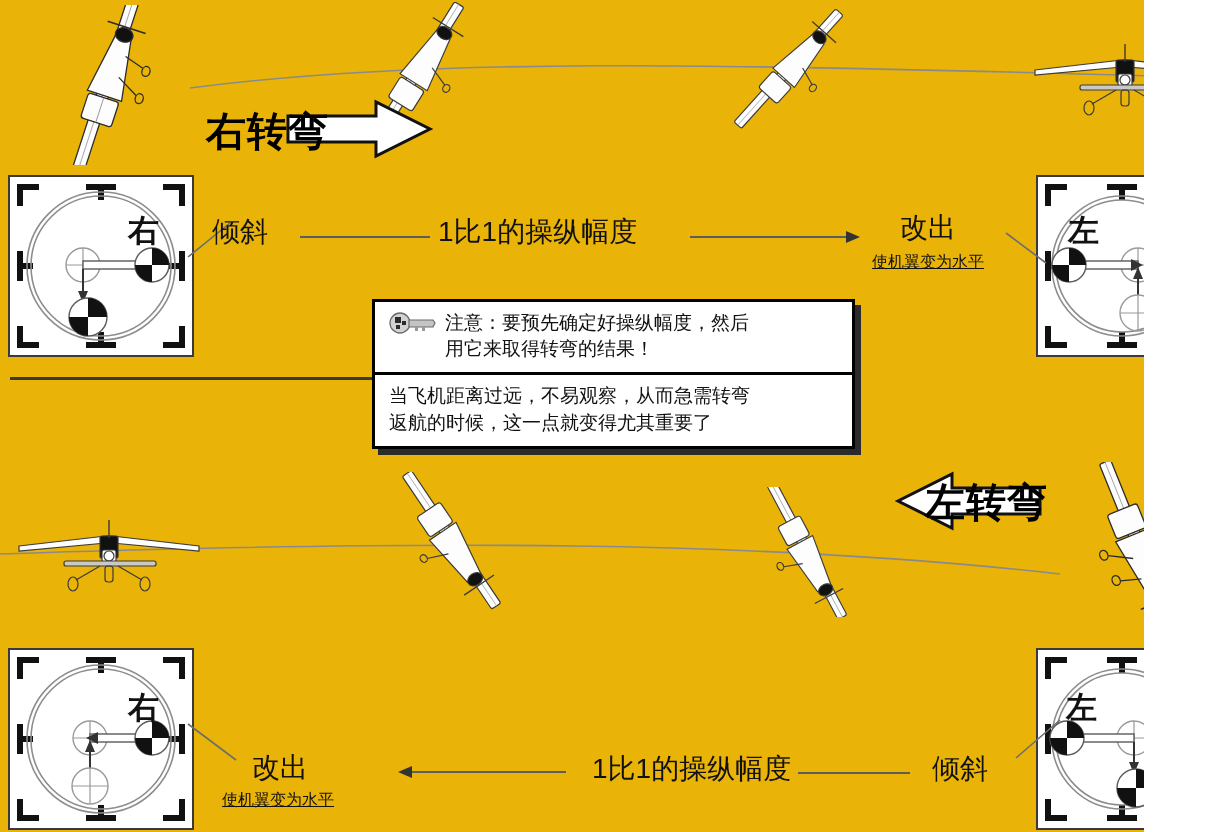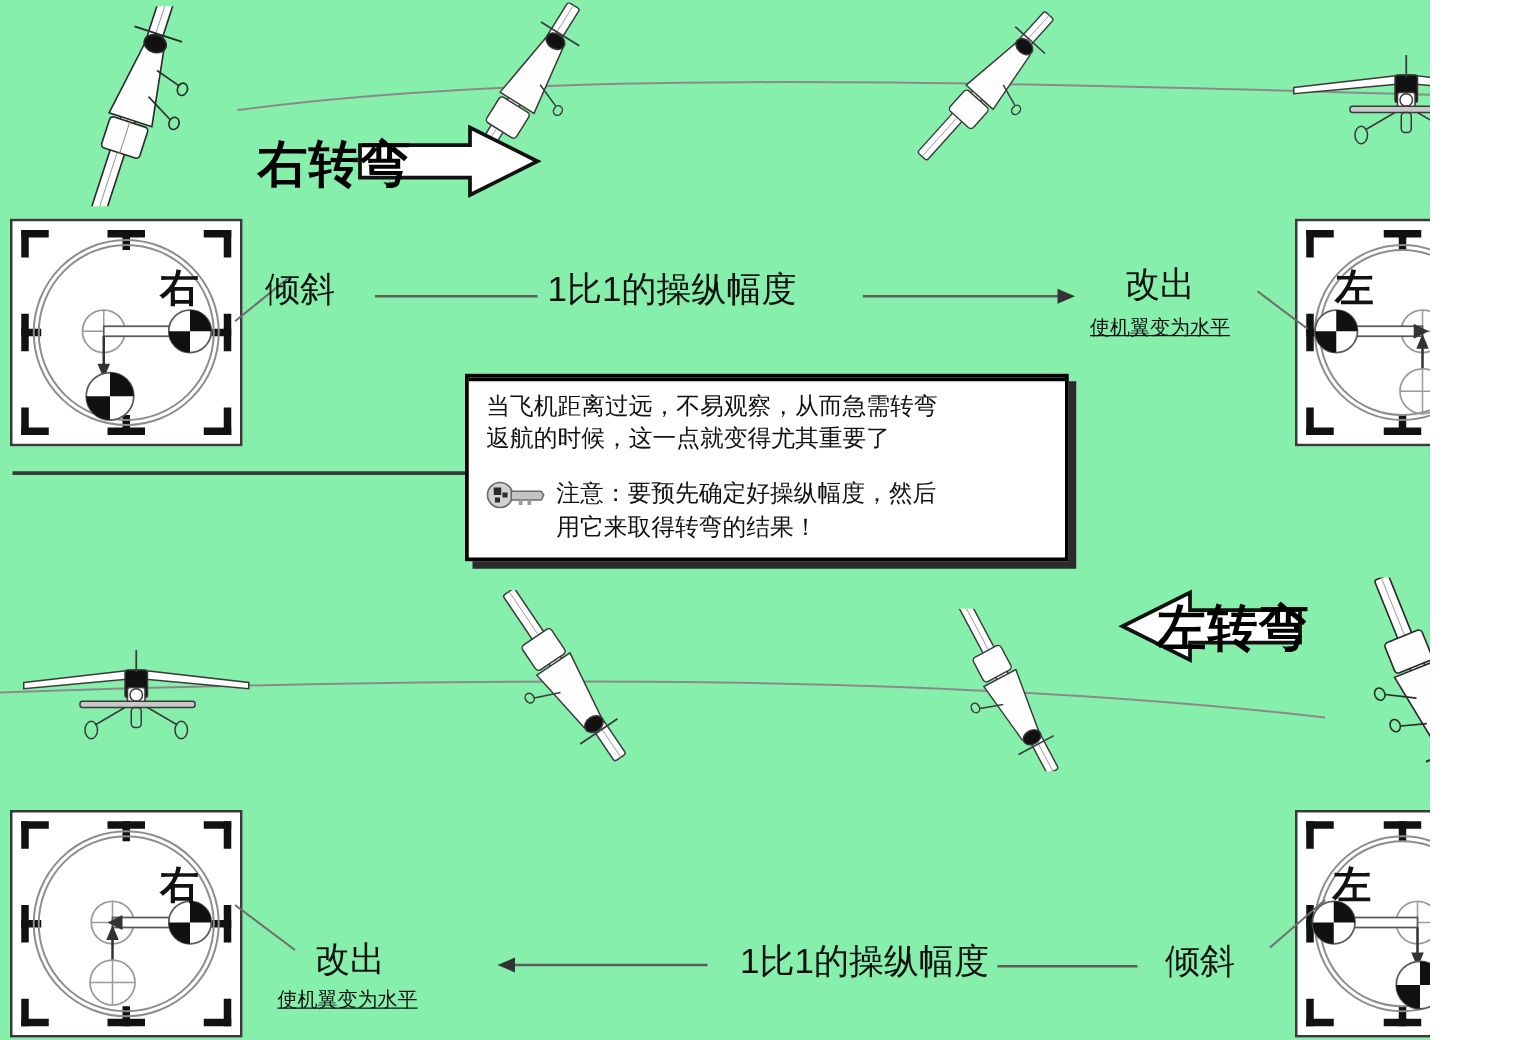--- a/index.html
+++ b/index.html
@@ -4,21 +4,21 @@
 <style>
   * { box-sizing: border-box; }
   html, body {
     margin: 0; padding: 0;
     background: #ffffff;
     font-family: "Liberation Sans", "DejaVu Sans", sans-serif;
   }
   #page {
     position: relative;
     width: 1144px; height: 832px;
-    background: #86efac;
+    background: #eab308;
     overflow: hidden;
   }
   .abs { position: absolute; }
 
   
   .flightpath { position: absolute; pointer-events: none; }
 
   
   .plane { position: absolute; }
 
@@ -279,38 +279,38 @@
   </svg>
   <div class="row-label lbl-xl" style="left:900px; top:209px;">改出</div>
   <div class="row-label lbl-sm" style="left:872px; top:252px;">使机翼变为水平</div>
   <svg class="abs" width="60" height="60" style="left:1000px; top:215px;">
     <line x1="46" y1="48" x2="6" y2="18" stroke="#6d6d6d" stroke-width="1.6"></line>
   </svg>
 
   <div class="divider-hr" style="left:10px; top:377px; width:372px;"></div>
 
   <div class="callout" style="left:372px; top:299px; width:483px;">
-    <div class="sect second">
-      <div class="line">当飞机距离过远，不易观察，从而急需转弯</div>
-      <div class="line">返航的时候，这一点就变得尤其重要了</div>
-    </div>
     <div class="sect">
       <div class="line with-icon">
         <svg class="key-icon" width="48" height="22" viewBox="0 0 48 22">
           <circle cx="11" cy="11" r="10" fill="#d2d2d2" stroke="#6a6a6a" stroke-width="1.3"></circle>
           <rect x="6" y="5" width="6" height="6" fill="#2b2b2b"></rect>
           <rect x="13" y="9" width="4" height="4" fill="#2b2b2b"></rect>
           <rect x="7" y="13" width="4" height="4" fill="#2b2b2b"></rect>
           <path d="M 20 8 L 44 8 L 46 11 L 44 15 L 20 15 Z" fill="#c4c4c4" stroke="#6a6a6a" stroke-width="1.2"></path>
           <rect x="26" y="15" width="3" height="4" fill="#9a9a9a"></rect>
           <rect x="33" y="15" width="3" height="4" fill="#9a9a9a"></rect>
         </svg>
         <span>注意：要预先确定好操纵幅度，然后</span>
       </div>
       <div class="line indent">用它来取得转弯的结果！</div>
+    </div>
+    <div class="sect second">
+      <div class="line">当飞机距离过远，不易观察，从而急需转弯</div>
+      <div class="line">返航的时候，这一点就变得尤其重要了</div>
     </div>
   </div>
 
   <div class="abs" style="left:0; top:462px; width:1216px; height:180px;">
 
     <svg class="flightpath" width="1216" height="180" style="left:0; top:0;">
       <path d="M 0 92 C 420 78, 760 78, 1060 112" fill="none" stroke="#8a8a8a" stroke-width="1.6"></path>
     </svg>
 
     <svg class="plane" width="190" height="90" style="left:14px; top:52px;">

